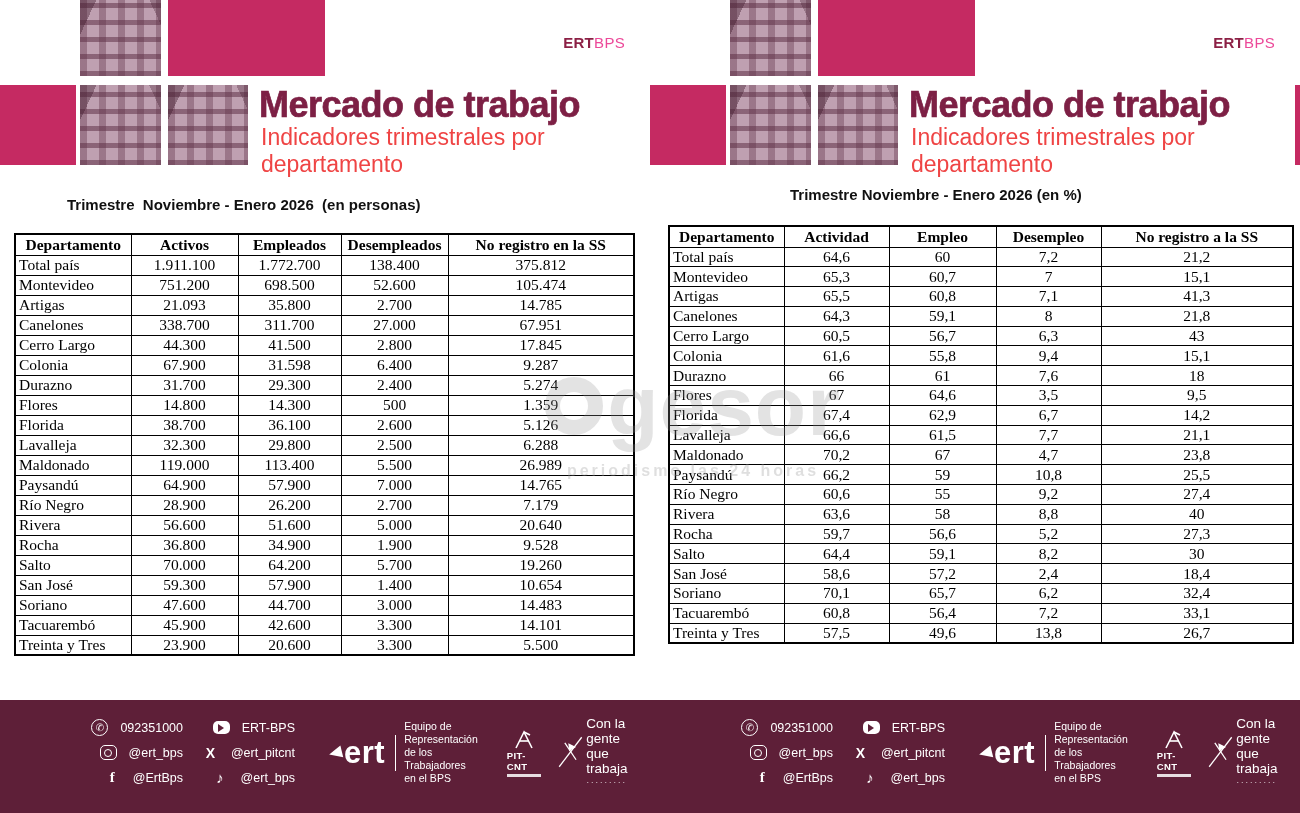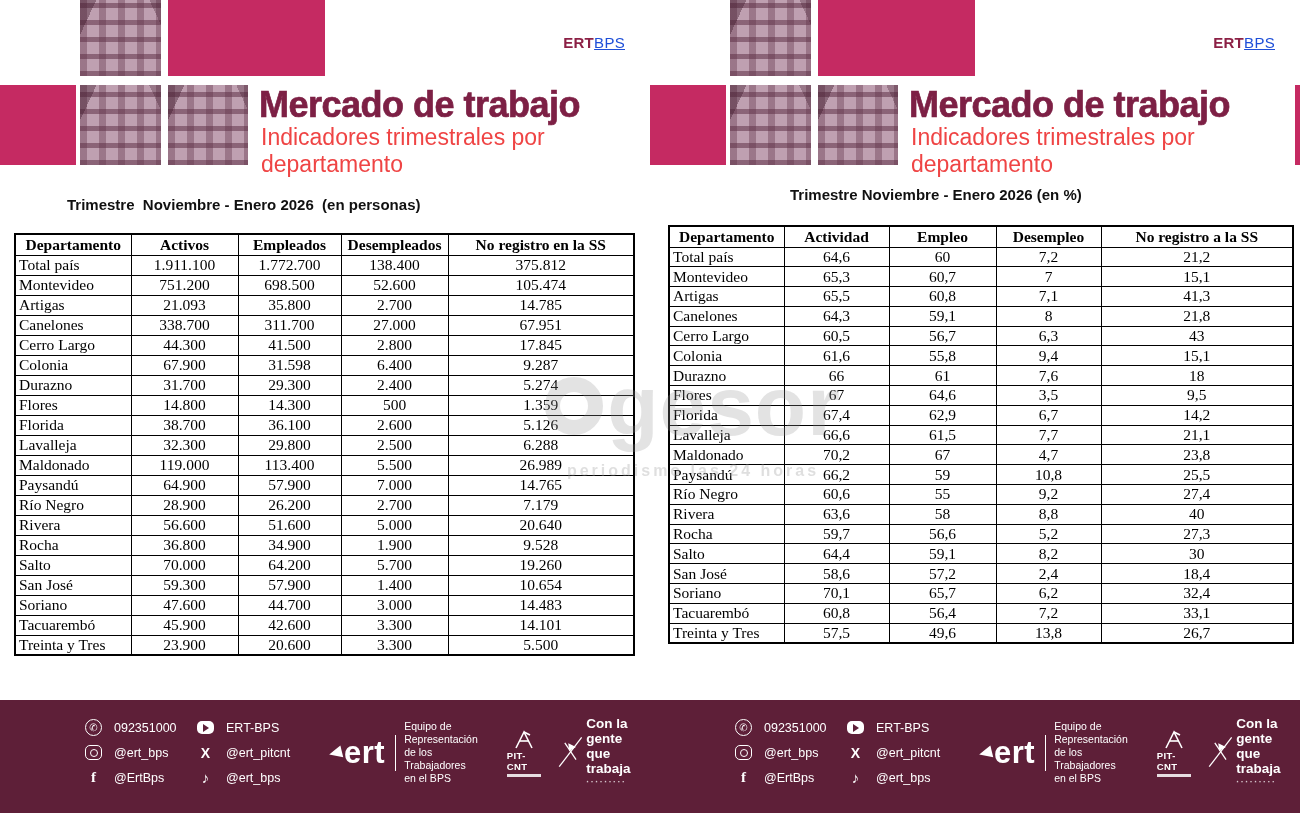--- a/index.html
+++ b/index.html
@@ -26,21 +26,21 @@
   .t-photo1 { left:80px;  top:0;    width:81px;  height:76px; }
   .t-pinkr  { left:168px; top:0;    width:157px; height:76px; }
   .t-pinksq { left:0;     top:85px; width:76px;  height:80px; }
   .t-photo2 { left:80px;  top:85px; width:81px;  height:80px; }
   .t-photo3 { left:168px; top:85px; width:80px;  height:80px; }
   .edge-sliver { position:absolute; left:1295px; top:85px; width:5px; height:80px; background:#c52a62; }
 
   
   .brand { position:absolute; top:34px; right:25px; font-size:15px; letter-spacing:.3px; }
   .brand-ert { font-weight:700; color:#8c2045; }
-  .brand-bps { font-weight:400; color:#1d4ed8;text-decoration:underline; }
+  .brand-bps { font-weight:400; color:#ec4899; }
 
   .htitle {
     position:absolute; left:259px; top:84px; width:392px;
     font-size:36px; font-weight:800; color:#7d2045; letter-spacing:-.5px;
     -webkit-text-stroke:.7px #7d2045;
   }
   .hsub { position:absolute; left:261px; top:124px; font-size:23px; color:#ef4444; }
 
   .tbl-title { position:absolute; font-size:15px; font-weight:700; color:#111; white-space:pre; }
   .tt-left  { left:67px;  top:196px; }
@@ -67,21 +67,21 @@
   .wm-word { font-size:84px; font-weight:700; color:rgba(145,145,145,.26); letter-spacing:1px; line-height:1; }
   .wm-tag  { margin-top:14px; font-size:16px; font-weight:700; letter-spacing:3px;
              color:rgba(150,150,150,.30); white-space:nowrap; }
 
   
   .footer-half { position:absolute; left:0; top:700px; width:650px; height:113px;
                  background:#5e1f38; color:#fff; display:flex; align-items:center;
                  padding:0 10px 8px 85px; }
   .socials { display:grid; grid-auto-flow:column; grid-template-rows:repeat(3,auto);
              grid-template-columns:auto auto; row-gap:8px; column-gap:14px; }
-  .soc { display:flex; align-items:center; gap:12px; min-width:98px; }
+  .soc { display:flex; align-items:center; gap:12px; min-width:98px;justify-content:flex-end; }
   .slabel { font-size:12.5px; color:#fff; }
   .sicon { width:17px; height:17px; display:inline-flex; align-items:center;
            justify-content:center; color:#fff; flex:0 0 17px; font-size:12px; }
   .i-wa { border:1.6px solid #fff; border-radius:50%; }
   .i-wa::before { content:"✆"; font-size:10px; }
   .i-yt { background:#fff; border-radius:5px; height:13px; }
   .i-yt::before { content:""; width:0; height:0; border-left:6px solid #5e1f38;
                   border-top:4px solid transparent; border-bottom:4px solid transparent; }
   .i-ig { border:1.6px solid #fff; border-radius:5px; width:15px; height:15px; }
   .i-ig::before { content:""; width:6px; height:6px; border:1.5px solid #fff; border-radius:50%; }
@@ -97,21 +97,21 @@
   .vbar { width:2px; height:36px; background:#fff; margin:0 8px 0 10px; }
   .ert-desc { font-size:10.5px; line-height:1.25; }
 
   .pitcnt { margin-left:28px; text-align:left; width:46px; }
   .pitcnt svg { display:block; margin:0 auto 1px; }
   .pitcnt-label { font-size:9.5px; font-weight:800; letter-spacing:.4px; }
   .pitcnt-bar { width:34px; height:3px; background:rgba(255,255,255,.85); margin:2px auto 0; }
 
   .slogan { margin-left:14px; display:flex; align-items:center; gap:2px; }
   .slogan svg { display:block; }
-  .slogan-text { font-size:13.5px; font-weight:700; line-height:1.1; }
+  .slogan-text { font-size:13.5px; font-weight:400; line-height:1.1; }
   .dots { font-size:9px; letter-spacing:1.5px; color:rgba(255,255,255,.75); margin-top:1px; }
 </style>
 </head>
 <body>
 
 <div class="canvas">
 
   <div class="panel panel-left">
     <div class="tile photo-tile t-photo1"></div>
     <div class="tile pink-block t-pinkr"></div>

